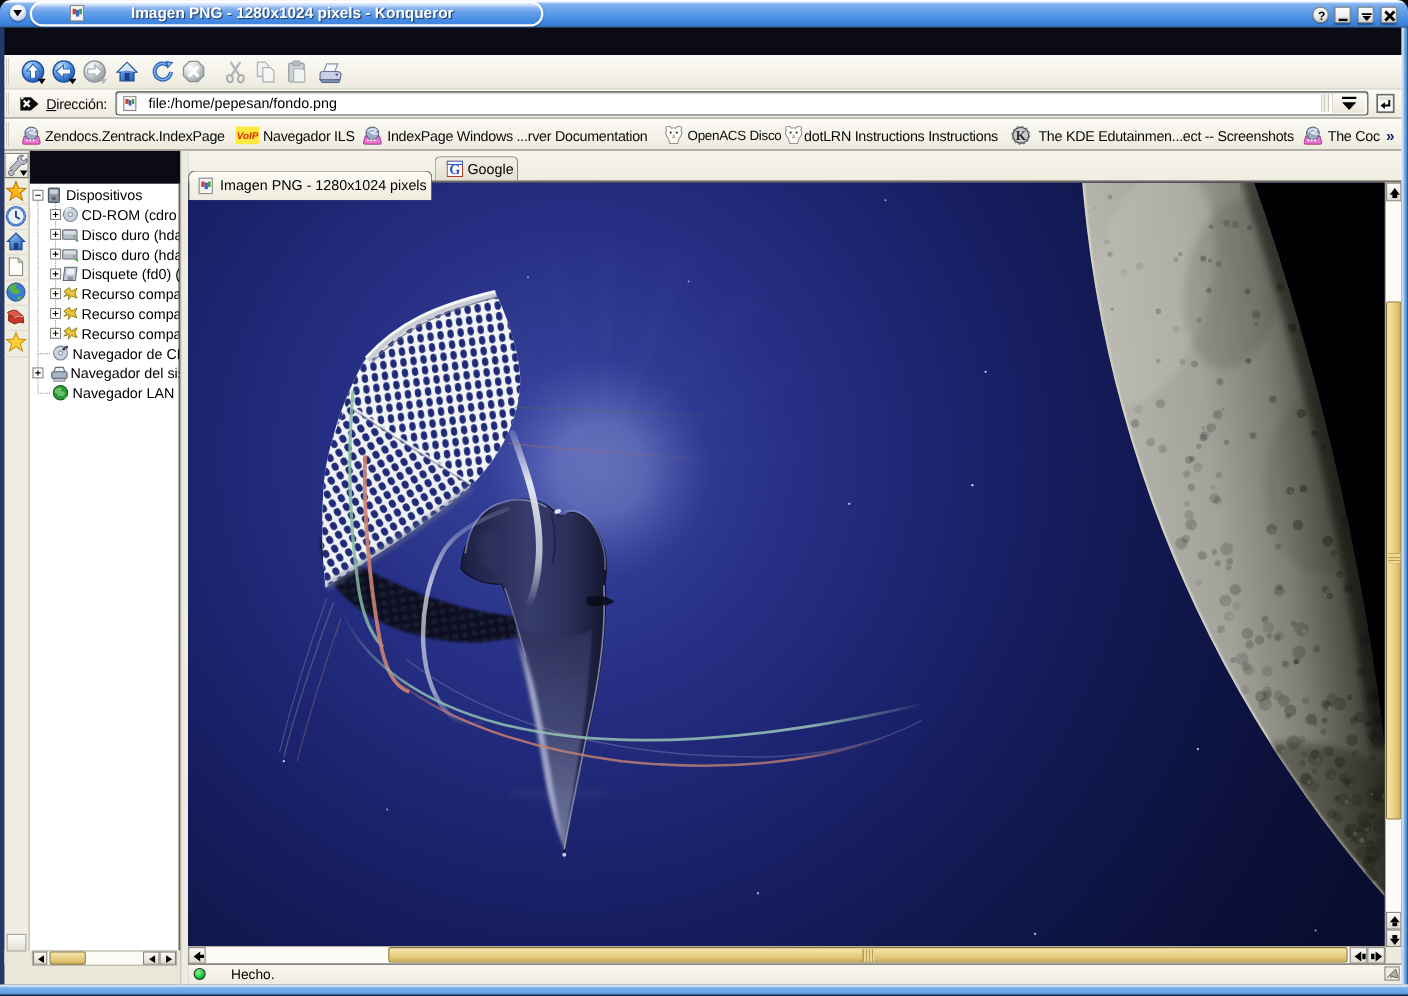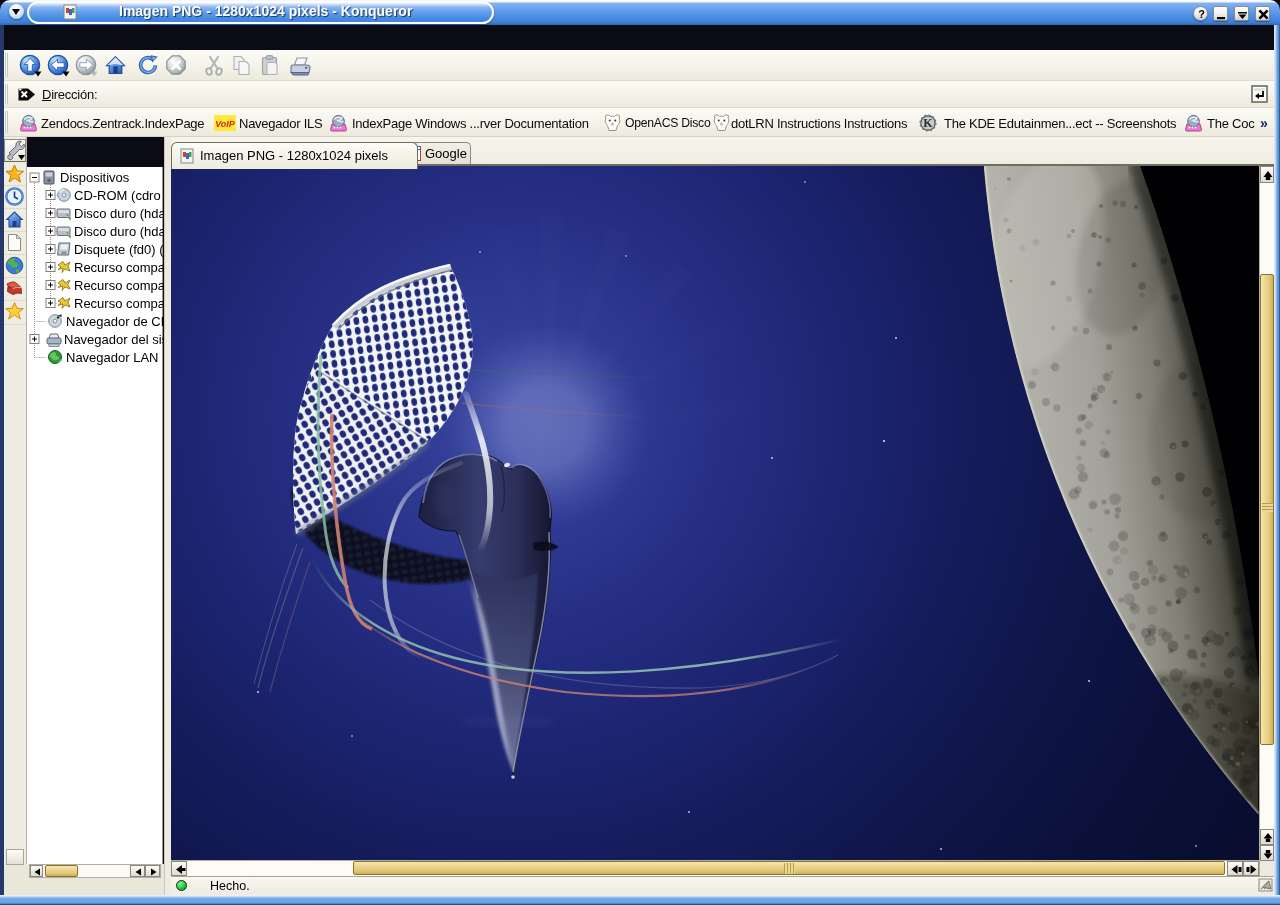--- a/index.html
+++ b/index.html
@@ -52,21 +52,21 @@
 #leftborder { left:0; top:25px; width:4px; height:870px; background:#24386b; }
 #iconstrip { left:4px; top:137px; width:23px; height:740px; background:#efece1; border-right:1px solid #b5b2a6; }
 .icell { left:0; width:22px; height:23px; border-bottom:1px solid #dddacc; }
 #treepanel { left:27px; top:137px; width:136px; height:727px; background:#fff; border-right:1px solid #9a978c;margin-top:30px; }
 #splitter { left:164px; top:137px; width:7px; height:758px; background:#eeebe0; border-left:1px solid #cbc8bb; }
 #sidefoot { left:4px; top:864px; width:160px; height:31px; background:#e9e6da; }
 
 
 #tabbar { left:171px; top:137px; width:1109px; height:29px; background:linear-gradient(#f7f5ec, #efecdf); }
 #tabline { left:171px; top:164px; width:1109px; height:2px; background:#6e6d65; }
-#tab1 { left:171px; top:142px; width:247px; height:27px; background:linear-gradient(#fdfcf8 0%,#f6f4ea 40%,#eeebde 100%); border:1px solid #6e6d64; border-bottom:none; border-radius:6px 6px 0 0; z-index:5; }
+#tab1 { left:171px; top:155px; width:222px; height:27px; background:linear-gradient(#fdfcf8 0%,#f6f4ea 40%,#eeebde 100%); border:1px solid #6e6d64; border-bottom:none; border-radius:6px 6px 0 0; z-index:5; }
 #tab2 { left:395px; top:142px; width:76px; height:22px; background:linear-gradient(#f2f0e5 0%,#e4e1d2 100%); border:1px solid #8a897f; border-bottom:none; border-radius:5px 5px 0 0; z-index:4; }
 .tab-tx { font-size:13px; color:#000; white-space:nowrap; }
 
 
 #content { left:171px; top:166px; width:1088px; height:694px; background:#131c60; overflow:hidden; }
 
 
 .sbtn { background:linear-gradient(#fcfbf7,#dedbce); border:1px solid #8a887e; }
 .sbtn svg { position:absolute; }
 #vsb { left:1259px; top:166px; width:15px; height:710px; background:#fcfbf6; border-left:1px solid #b0ada1; }
@@ -213,20 +213,34 @@
   </div>
 
   <div class="abs bar" id="locbar">
     <div class="abs handle"></div>
     <div class="abs" id="ic-clear" style="left:16px;top:5px;width:21px;height:17px;"><svg width="21" height="17">
       <path d="M2.5,2.5 h9.5 l7,6 l-7,6 H2.5 Z" fill="#0a0a0a"></path>
       <path d="M2.5,2.5 h4 l-2.5,2.5 z" fill="#f5f3e9"></path>
       <path d="M5.5,5.5 l5.5,5.5 M11,5.5 L5.5,11" stroke="#fff" stroke-width="2"></path>
         </svg></div>
     <div class="abs bk-tx" style="left:42px"><u>D</u>irección:</div>
+    <div class="abs" id="combo">
+      <div class="abs" style="left:5px;top:3px;width:15px;height:15px;"><svg width="15" height="15">
+            <rect x="1.5" y="0.5" width="11" height="13" fill="#f4f4f2" stroke="#888"></rect>
+            <rect x="3" y="3" width="3" height="4.5" fill="#d04030"></rect>
+            <rect x="6" y="4" width="2.5" height="5" fill="#3a6ac0"></rect>
+            <rect x="9" y="3" width="2" height="4.5" fill="#40a050"></rect>
+          </svg></div>
+      <div class="abs" id="combo-tx">file:/home/pepesan/fondo.png</div>
+      <div class="abs" id="combo-rid"></div>
+      <div class="abs" id="combo-arr"><svg width="30" height="18">
+            <rect x="8" y="3" width="13" height="2" fill="#000"></rect>
+            <path d="M8,8 h13 l-6.5,7 z" fill="#000"></path>
+          </svg></div>
+    </div>
     <div class="abs" id="ic-go" style="left:1251px;top:4px;width:18px;height:19px;"><svg width="18" height="19">
           <rect x="1" y="1" width="15" height="16" fill="#fbfbf9" stroke="#6a6a66" stroke-width="1.6"></rect>
           <rect x="3" y="3" width="11" height="3" fill="#e4e4de"></rect>
           <path d="M12,6 v5 h-6" stroke="#000" stroke-width="1.8" fill="none"></path>
           <path d="M8,8 v6 l-4,-3 z" fill="#000"></path>
         </svg></div>
   </div>
 
   <div class="abs bar" id="bookbar">
     <div class="abs handle"></div>

